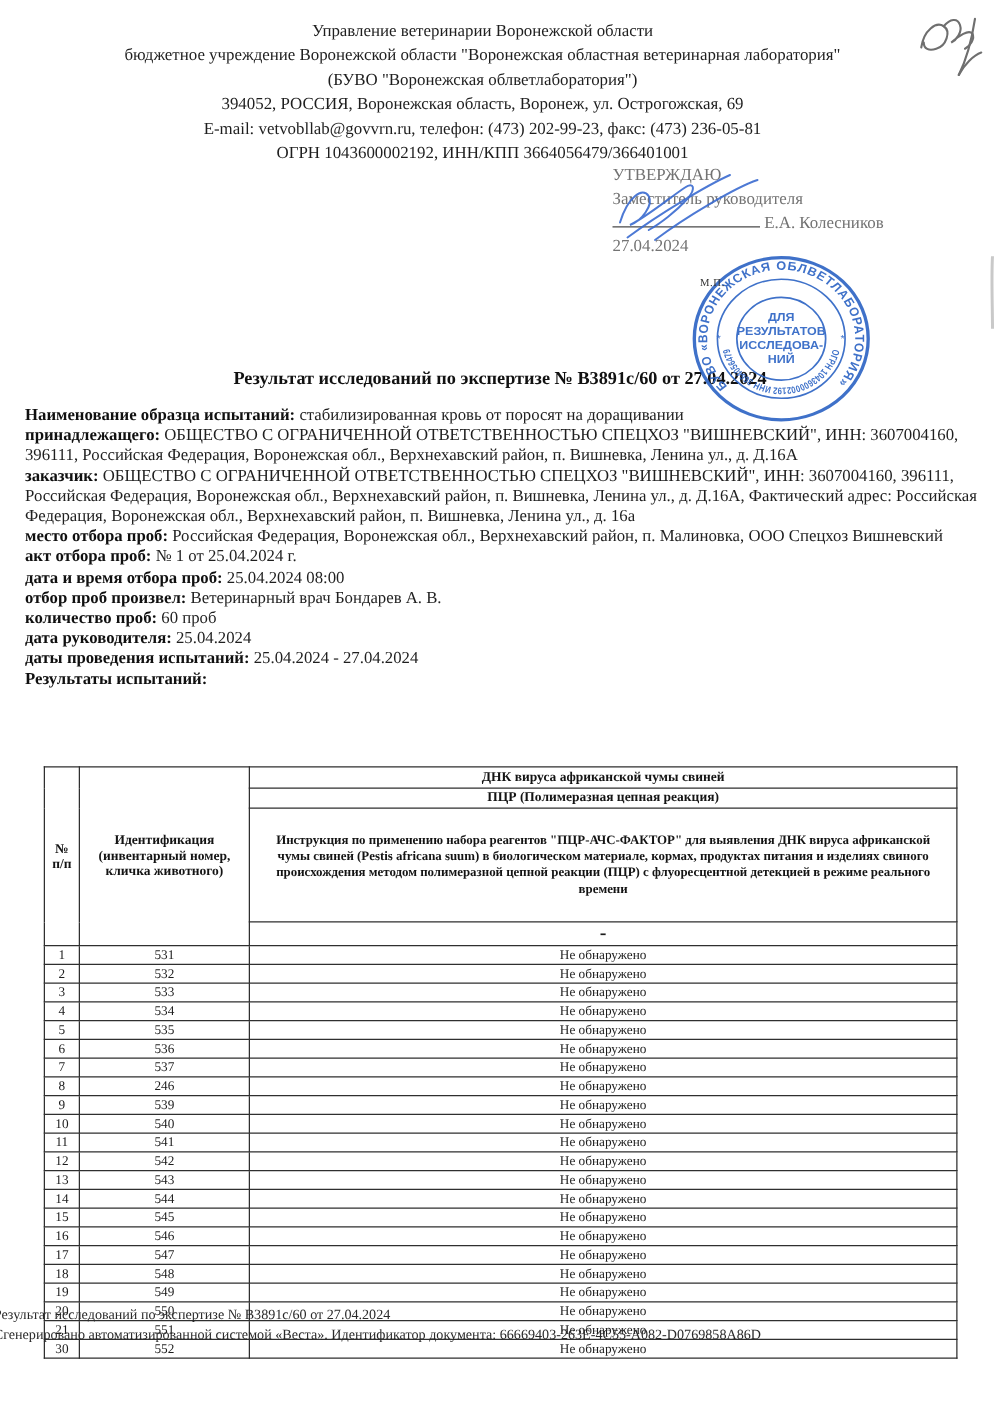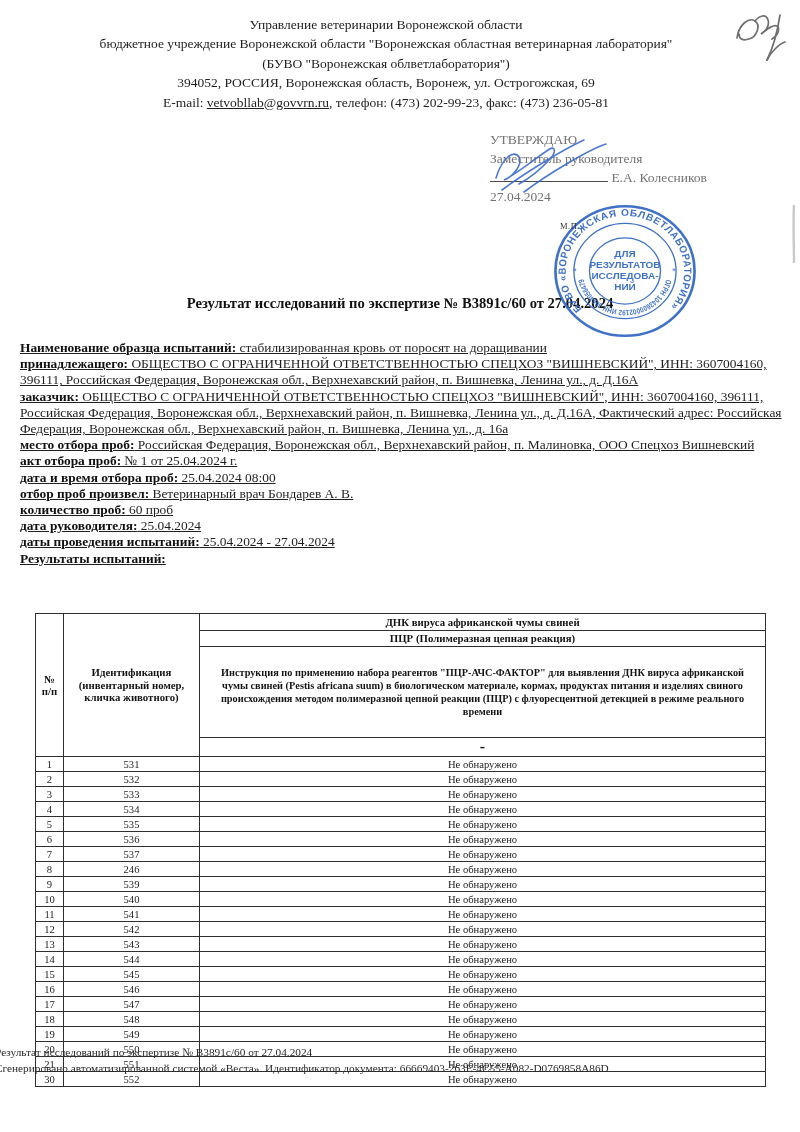--- a/index.html
+++ b/index.html
@@ -3,35 +3,35 @@
 <meta charset="utf-8">
 <style>
   html,body{margin:0;padding:0;background:#e8e8e8;}
   .page{
     position:relative;width:800px;height:1132px;background:#ffffff;overflow:hidden;
     font-family:"Liberation Serif","DejaVu Serif",serif;color:#222;
   }
   
   .org-header{position:absolute;top:15px;left:0;width:772px;text-align:center;
     font-size:13.5px;line-height:19.4px;color:#1e1e1e;}
-  .org-header .email{text-decoration:underline;}
+  .org-header .email{}
   
   .approval{position:absolute;top:130px;left:490px;font-size:13.5px;line-height:19px;color:#737373;}
   .sig-line{display:inline-block;width:118px;border-bottom:1px solid #4a4a4a;height:12px;}
   .seal-mark{position:absolute;top:221px;left:560px;font-size:8.5px;letter-spacing:.5px;color:#333;z-index:3;}
   
   .stamp{position:absolute;top:202px;left:551px;width:148px;height:138px;opacity:.92;z-index:2;}
   .signature{position:absolute;top:136px;left:486px;width:156px;height:60px;z-index:2;}
   .handmark{position:absolute;top:8px;left:733px;width:64px;height:60px;}
   .artifact{position:absolute;top:203px;left:790px;width:8px;height:62px;}
   
   .doc-title{position:absolute;top:295px;left:0;width:800px;text-align:center;
     font-weight:bold;font-size:14.6px;color:#111;z-index:1;}
   
-  .fields{position:absolute;top:340px;left:20px;width:762px;font-size:13.4px;line-height:16.2px;color:#1f1f1f;text-decoration:underline;}
+  .fields{position:absolute;top:324px;left:20px;width:762px;font-size:13.4px;line-height:16.2px;color:#1f1f1f;}
   .fields p{margin:0;}
   .fields b{color:#101010;}
   
   .results-table{position:absolute;top:613px;left:35px;width:731px;border-collapse:collapse;
     table-layout:fixed;color:#1c1c1c;}
   .results-table td{border:1px solid #2f2f2f;text-align:center;vertical-align:middle;
     padding:0 2px;overflow:hidden;}
   .results-table .hdr{font-weight:bold;font-size:10.8px;line-height:12.5px;color:#141414;}
   .results-table .h1{height:16px;}
   .results-table .h2{height:15px;}
@@ -46,20 +46,21 @@
 <body>
 
 <div class="page">
 
   <div class="org-header">
     <div>Управление ветеринарии Воронежской области</div>
     <div>бюджетное учреждение Воронежской области "Воронежская областная ветеринарная лаборатория"</div>
     <div>(БУВО "Воронежская облветлаборатория")</div>
     <div>394052, РОССИЯ, Воронежская область, Воронеж, ул. Острогожская, 69</div>
     <div><span>E-mail: </span><span class="email">vetvobllab@govvrn.ru,</span><span> телефон: (473) 202-99-23, факс: (473) 236-05-81</span></div>
+    <div>ОГРН 1043600002192, ИНН/КПП 3664056479/366401001</div>
   </div>
 
   <svg class="handmark" viewBox="0 0 64 60">
     <g fill="none" stroke="#6f6f6f" stroke-width="1.7" stroke-linecap="round">
       <path d="M4,30 C6,16 16,9 22,13 C28,17 24,29 16,31 C10,33 6,31 6,26"></path>
       <path d="M22,13 C27,7 33,6 35,12 C37,18 32,24 28,26 C34,21 42,15 45,19 C47,23 43,29 39,31"></path>
       <path d="M47,7 C45,20 41,38 34,52"></path>
       <path d="M34,52 C38,44 46,36 52,34"></path>
     </g>
   </svg>

